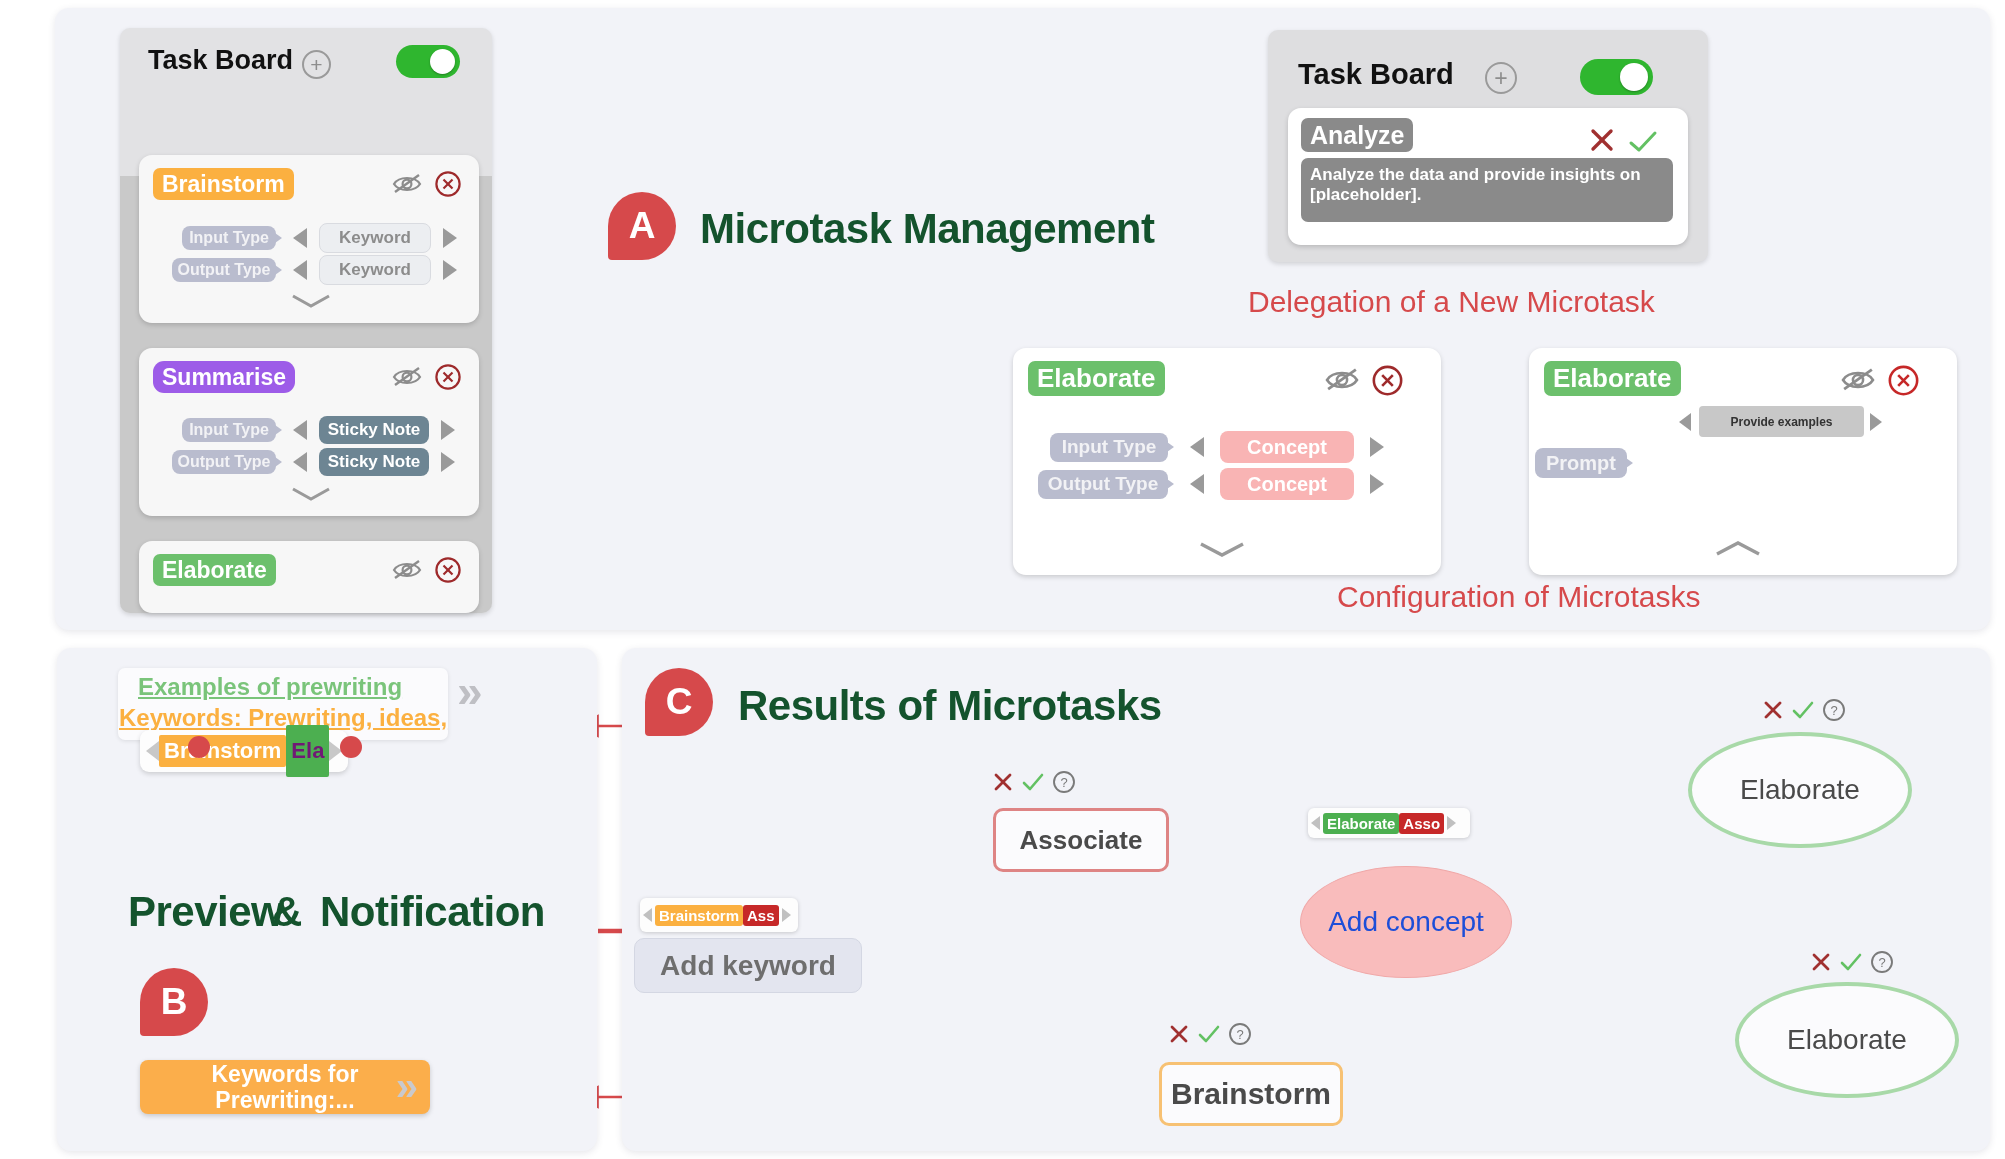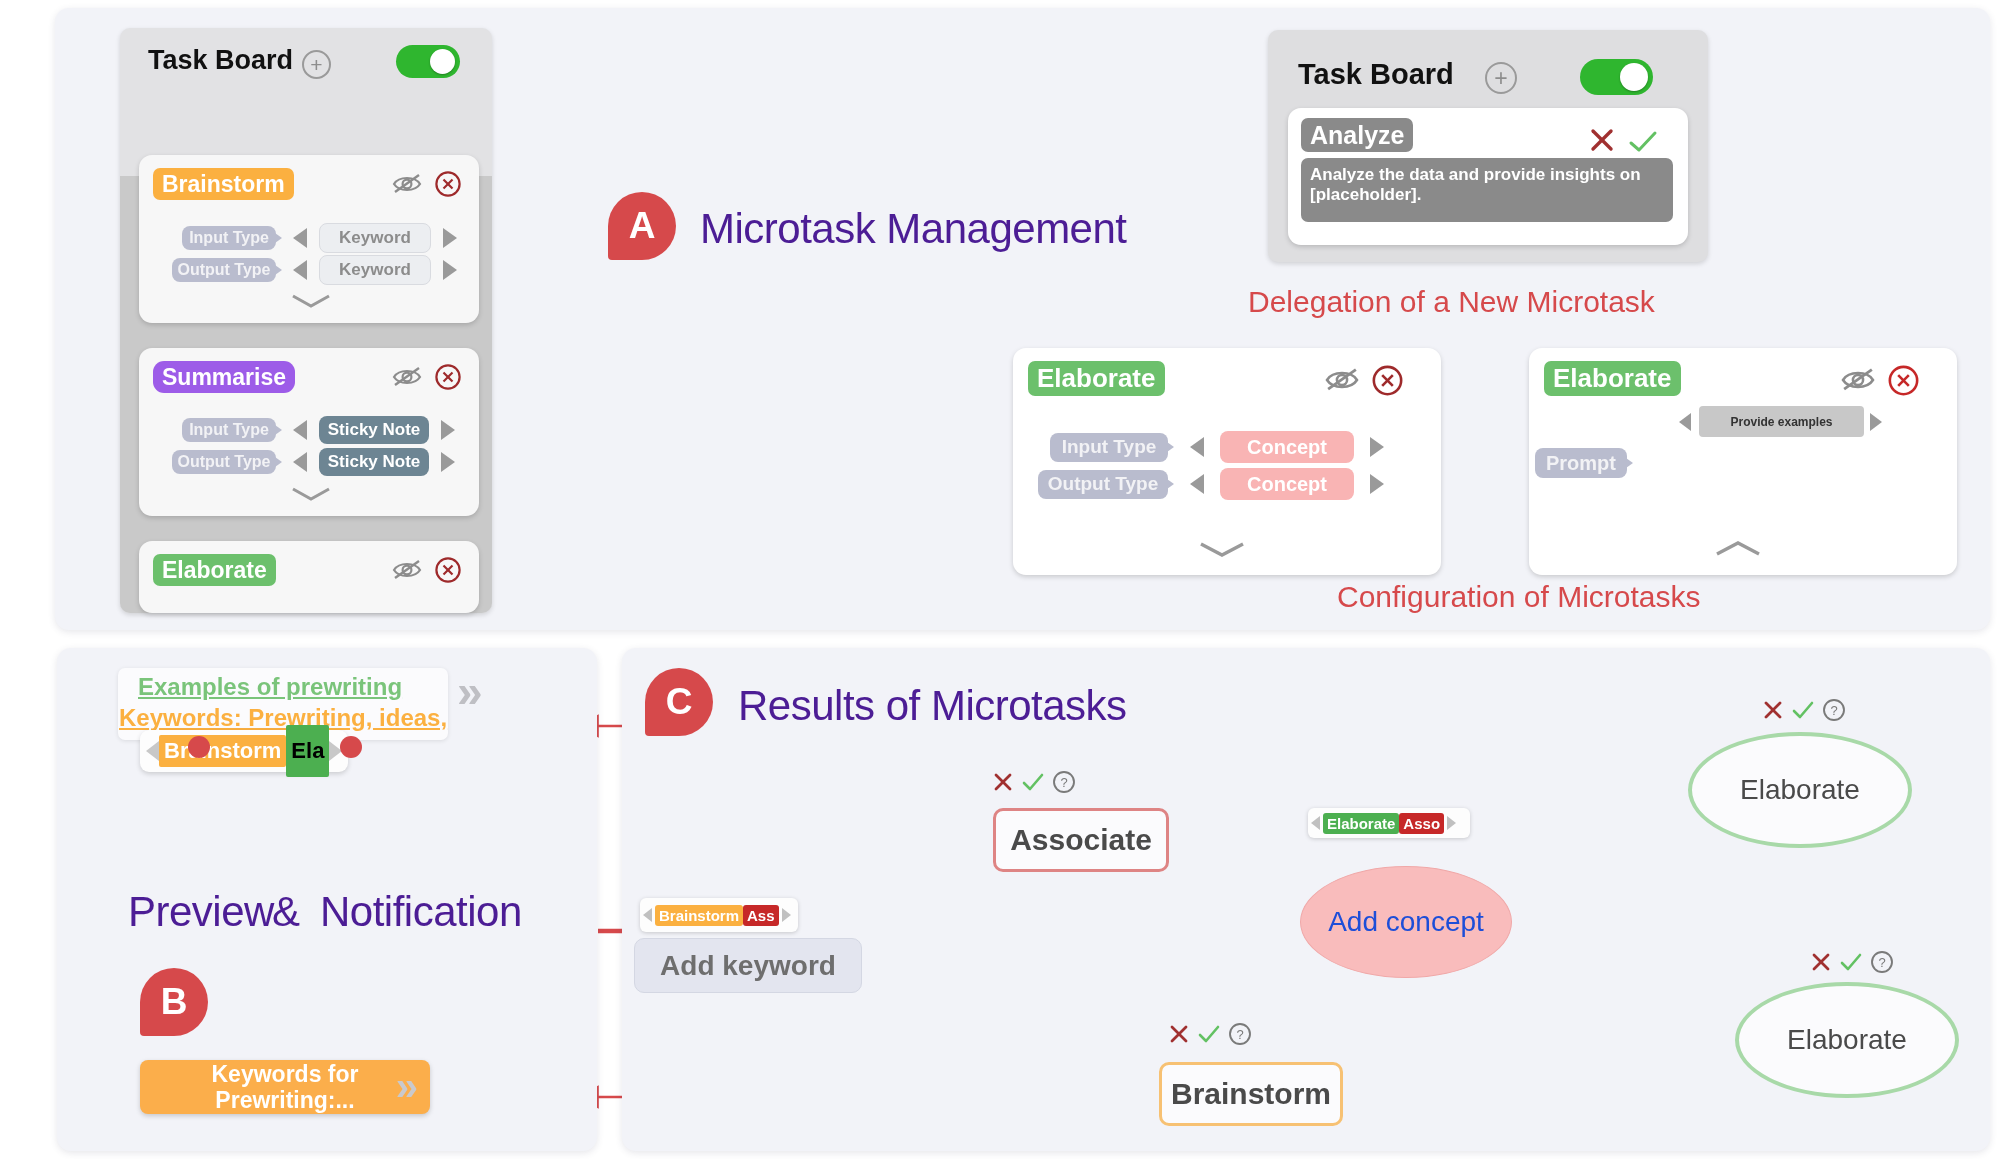--- a/index.html
+++ b/index.html
@@ -9,21 +9,21 @@
   .panel{position:absolute;background:#f2f3f8;border-radius:14px;
          box-shadow:0 2px 7px rgba(60,60,90,.13);}
   #panel-a{left:55px;top:8px;width:1935px;height:622px;}
   #panel-b{left:57px;top:648px;width:540px;height:503px;}
   #panel-c{left:622px;top:648px;width:1368px;height:503px;}
 
   
   .badge{position:absolute;width:68px;height:68px;background:#d6494b;
          border-radius:50% 50% 50% 4px;display:flex;align-items:center;
          justify-content:center;color:#fff;font-size:37px;font-weight:700;}
-  .sec-title{position:absolute;color:#4c1d95;font-size:42px;font-weight:400;
+  .sec-title{position:absolute;color:#14532d;font-size:42px;font-weight:700;
              white-space:nowrap;letter-spacing:-.5px;}
   .caption{position:absolute;color:#d6494b;font-size:30px;white-space:nowrap;}
 
   
   .board{position:absolute;background:#e2e2e4;border-radius:10px;overflow:hidden;
          box-shadow:0 2px 5px rgba(0,0,0,.14);}
   .board-title{position:absolute;font-weight:700;color:#111;white-space:nowrap;}
   .plus{position:absolute;border:2px solid #9a9a9a;border-radius:50%;
         color:#8d8d8d;display:flex;align-items:center;justify-content:center;
         font-weight:400;background:transparent;}
@@ -319,21 +319,21 @@
 <div class="prevcard" style="left:118px;top:668px;width:330px;height:72px;">
   <div class="prevline" style="left:20px;top:5px;color:#7ac47a;">Examples of prewriting</div>
   <div class="prevline" style="left:1px;top:36px;color:#fbb040;">Keywords: Prewriting, ideas,</div>
 </div>
 <div class="dbl-chev" style="left:457px;top:668px;font-size:46px;line-height:46px;">»</div>
 
 <div class="sel-wide" style="left:140px;top:730px;width:196px;height:42px;justify-content:space-between;">
   <div class="arrowL" style="border-top-width:10px;border-bottom-width:10px;border-right-width:13px;border-right-color:#c8c8c8;"></div>
   <div style="display:flex;align-items:center;">
     <span class="seg" style="background:#fbb040;color:#fff;font-size:22px;font-weight:700;padding:3px 5px;border-radius:2px;">Brainstorm</span>
-    <span class="seg" style="background:#4caf50;color:#000000;font-size:22px;font-weight:700;padding:13px 5px;border-radius:2px;">Ela</span>
+    <span class="seg" style="background:#4caf50;color:#701a75;font-size:22px;font-weight:700;padding:13px 5px;border-radius:2px;">Ela</span>
   </div>
   <div class="arrowR" style="border-top-width:10px;border-bottom-width:10px;border-left-width:13px;border-left-color:#c8c8c8;"></div>
 </div>
 <div class="notif" style="left:188px;top:736px;"></div>
 <div class="notif" style="left:340px;top:736px;"></div>
 
 <div class="badge" style="left:140px;top:968px;">
   <span>B</span>
 </div>
 <div class="sec-title" style="left:128px;top:888px;">Preview</div>
@@ -371,21 +371,21 @@
     <line x1="18" y1="4" x2="4" y2="18" stroke="#a03030" stroke-width="2.8" stroke-linecap="round"></line>
   </svg>
   <svg width="24" height="22" viewBox="0 0 24 22">
     <path d="M3,12 L9,18 L21,4" fill="none" stroke="#63c163" stroke-width="2.6" stroke-linecap="round" stroke-linejoin="round"></path>
   </svg>
   <svg width="24" height="24" viewBox="0 0 24 24">
     <circle cx="12" cy="12" r="10" fill="none" stroke="#7a7a7a" stroke-width="1.9"></circle>
     <text x="12" y="17" font-size="13" text-anchor="middle" fill="#7a7a7a" font-family="Liberation Sans, sans-serif">?</text>
   </svg>
 </div>
-<div class="nodebox" style="left:993px;top:808px;width:170px;height:58px;border:3px solid #de8484;font-size:30px;">Associate</div>
+<div class="nodebox" style="left:993px;top:808px;width:170px;height:58px;border:3px solid #de8484;font-size:26px;">Associate</div>
 
 <div class="chip" style="left:1308px;top:808px;width:156px;height:30px;">
   <div class="ar arL"></div>
   <span class="seg" style="background:#4caf50;">Elaborate</span>
   <span class="seg" style="background:#c62828;">Asso</span>
   <div class="ar arR"></div>
 </div>
 
 <div class="ellipse" style="left:1300px;top:866px;width:210px;height:110px;background:#f9bcbc;
             border:1px solid #f0a8a8;color:#1d4ed8;font-size:28px;">Add concept</div>

